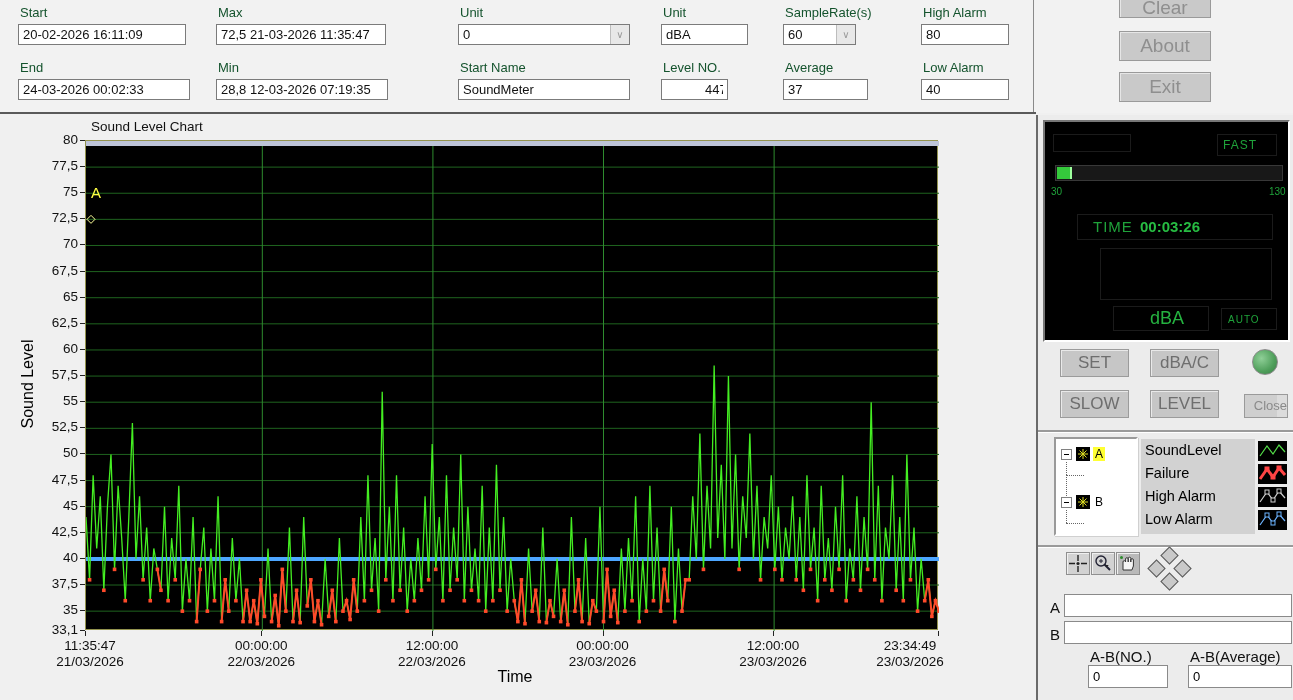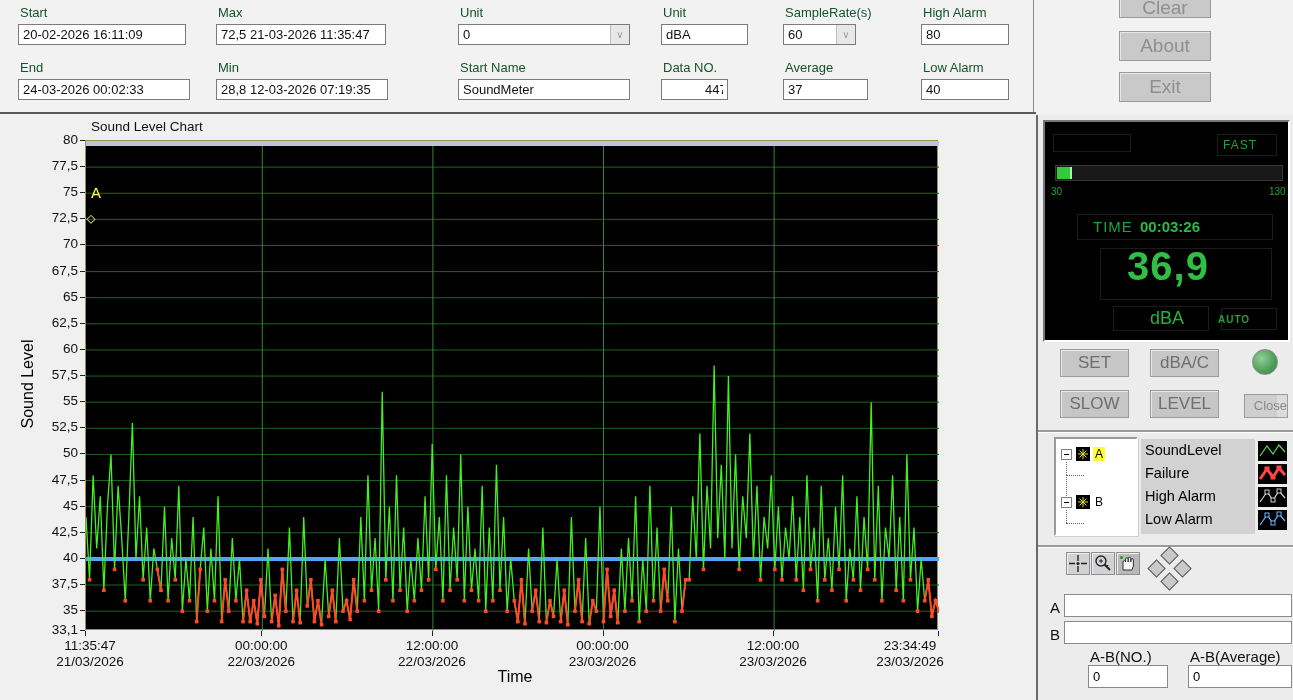--- a/index.html
+++ b/index.html
@@ -41,21 +41,21 @@
   #meter-fast { position:absolute; left:178px; top:16px; font-size:12px; letter-spacing:1px; }
   #meter-bar-track { position:absolute; left:10px; top:43px; width:228px; height:16px; background:#181818; border:1px solid #383838; }
   #meter-bar-fill { position:absolute; left:1px; top:1px; height:12px; background:#35c93c; border-right:2px solid #9dff9d; }
   #meter-scale-min { position:absolute; left:6px; top:64px; font-size:10px; }
   #meter-scale-max { position:absolute; left:224px; top:64px; font-size:10px; }
   #meter-time-label { position:absolute; left:48px; top:96px; font-size:15px; letter-spacing:1px; }
   #meter-time-value { position:absolute; left:95px; top:96px; font-size:15px; font-weight:bold; color:#27bc42; }
   #meter-value { position:absolute; left:58px; top:122px; width:130px; font-size:40px; font-weight:bold;
     color:#2fbf44; text-align:center; letter-spacing:1px; }
   #meter-unit { position:absolute; left:105px; top:186px; font-size:18px; color:#25b240; }
-  #meter-auto { position:absolute; left:173px; top:192px; font-size:10px; letter-spacing:1px;font-weight:bold; }
+  #meter-auto { position:absolute; left:183px; top:192px; font-size:10px; letter-spacing:1px; }
   .panel-btn { position:absolute; width:69px; height:28px; background:#c6c6c6; border:1px solid #9b9b9b;
     box-shadow:inset 1px 1px 0 #e9e9e9; color:#6e6e6e; font-size:17px; text-align:center; line-height:26px; }
   #led { position:absolute; left:214px; top:234px; width:26px; height:26px; border-radius:50%;
     border:1px solid #8a8a8a; background:radial-gradient(circle at 35% 35%, #8fcf97, #4e9e5a 60%, #3c7d48); }
   #close-btn { position:absolute; left:206px; top:279px; width:44px; height:24px; background:#cfcfcf;
     border:1px solid #9a9a9a; color:#8a8a8a; font-size:13px; text-align:right; line-height:22px;
     box-shadow:inset -10px 0 0 #dcdcdc; }
   
   #legend-tree { position:absolute; left:16px; top:322px; width:84px; height:99px; background:#fff;
     border:2px solid #9a9a9a; border-right-color:#fff; border-bottom-color:#fff; box-shadow:1px 1px 0 #d0d0d0; }
@@ -91,21 +91,21 @@
   <input class="fld-box" style="left: 216px; top: 79px; width: 172px;" value="28,8 12-03-2026 07:19:35">
 
   <span class="fld-label" style="left:460px;top:5px">Unit</span>
   <input class="fld-box" style="left: 458px; top: 24px; width: 172px;" value="0">
   <span class="combo-arrow" style="left:610px;top:25px">∨</span>
   <span class="fld-label" style="left:460px;top:60px">Start Name</span>
   <input class="fld-box" style="left: 458px; top: 79px; width: 172px;" value="SoundMeter">
 
   <span class="fld-label" style="left:663px;top:5px">Unit</span>
   <input class="fld-box" style="left: 661px; top: 24px; width: 87px;" value="dBA">
-  <span class="fld-label" style="left:663px;top:60px">Data NO.</span>
+  <span class="fld-label" style="left:663px;top:60px">Level NO.</span>
   <input class="fld-box" style="left: 661px; top: 79px; width: 67px; padding-left: 43px;" value="44767">
 
   <span class="fld-label" style="left:785px;top:5px">SampleRate(s)</span>
   <input class="fld-box" style="left: 783px; top: 24px; width: 73px;" value="60">
   <span class="combo-arrow" style="left:836px;top:25px">∨</span>
   <span class="fld-label" style="left:785px;top:60px">Average</span>
   <input class="fld-box" style="left: 783px; top: 79px; width: 85px;" value="37">
 
   <span class="fld-label" style="left:923px;top:5px">High Alarm</span>
   <input class="fld-box" style="left: 921px; top: 24px; width: 88px;" value="80">
@@ -388,21 +388,20 @@
     <span id="meter-fast" class="mtr-green">FAST</span>
     <div id="meter-bar-track">
       <div id="meter-bar-fill" style="width: 15px;"></div>
     </div>
     <span id="meter-scale-min" class="mtr-green">30</span>
     <span id="meter-scale-max" class="mtr-green">130</span>
     <div class="bezel" style="left:32px;top:92px;width:196px;height:26px"></div>
     <span id="meter-time-label" class="mtr-green">TIME</span>
     <span id="meter-time-value">00:03:26</span>
     <div class="bezel" style="left:55px;top:126px;width:172px;height:52px"></div>
-    <div id="meter-value">36,9</div>
     <div class="bezel" style="left:68px;top:184px;width:96px;height:25px"></div>
     <div class="bezel" style="left:176px;top:186px;width:56px;height:22px"></div>
     <span id="meter-unit">dBA</span>
     <span id="meter-auto" class="mtr-green">AUTO</span>
   </div>
 
   <div class="panel-btn" style="left:22px;top:234px">SET</div>
   <div class="panel-btn" style="left:112px;top:234px">dBA/C</div>
   <div id="led"></div>
   <div class="panel-btn" style="left:22px;top:275px">SLOW</div>

